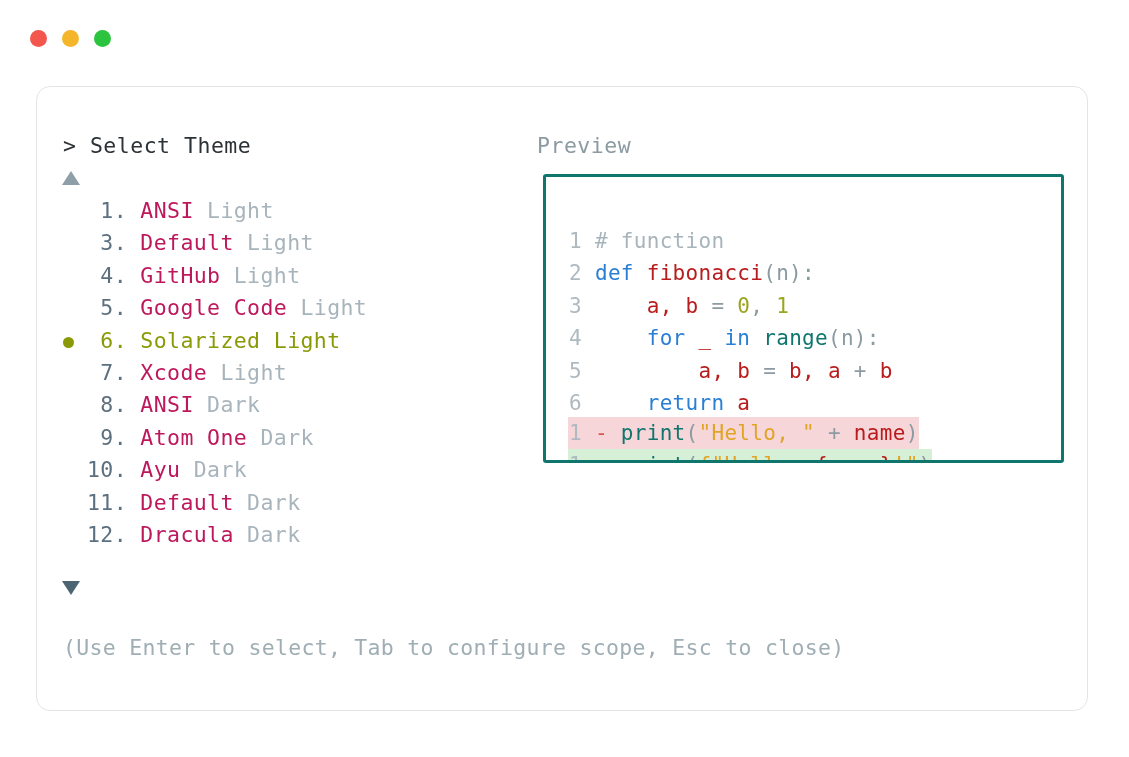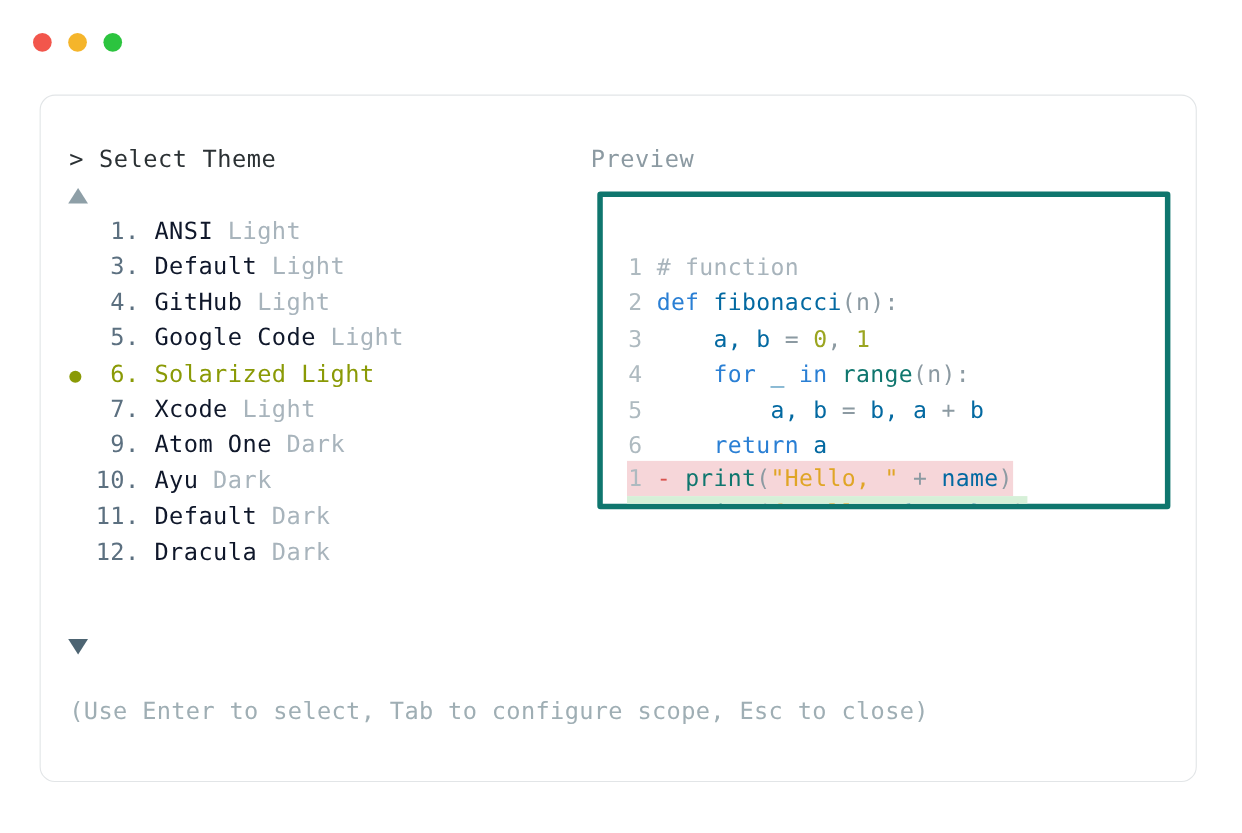--- a/index.html
+++ b/index.html
@@ -122,21 +122,21 @@
     position: absolute;
     left: 48px;
     top: 0;
   }
   .idx {
     display: inline-block;
     width: 42px;
     text-align: right;
     color: #5C7080;
   }
-  .nm   { color: #0f172a; }
+  .nm   { color: #be185d; }
   .var  { color: #A8B4BC; }
   .theme-row.selected .idx,
   .theme-row.selected .nm,
   .theme-row.selected .var { color: #8A9A06; }
 
   
   .hint {
     position: absolute;
     left: 26px;
     top: 548px;
@@ -148,21 +148,21 @@
 
   
   .preview-box {
     position: absolute;
     left: 506px;
     top: 87px;
     width: 521px;
     height: 289px;
     box-sizing: border-box;
     background: #ffffff;
-    border: 5px solid #0f766e;
+    border: 3px solid #0f766e;
     border-radius: 3px;
     overflow: hidden;
   }
   .code {
     position: absolute;
     left: 22px;
     top: 48px;
     font-size: 21px;
     line-height: 32.4px;
     letter-spacing: 0.3px;
@@ -172,21 +172,21 @@
   .ln {
     display: inline-block;
     width: 14px;
     text-align: right;
     color: #AEBAC0;
   }
   .cmt { color: #A8B4BC; }
   .kw  { color: #2A7FD4; }
   .fn  { color: #0f766e; }
   .num { color: #9BA520; }
-  .id  { color: #0369a1; }
+  .id  { color: #b91c1c; }
   .pun { color: #8C9AA2; }
   .str { color: #E0A526; }
 
   .diff {
     position: absolute;
     left: 22px;
     top: 240px;
     font-size: 21px;
     line-height: 32.4px;
     letter-spacing: 0.3px;
@@ -217,20 +217,21 @@
     <div class="arrow arrow-up"></div>
     <div class="arrow arrow-down"></div>
 
     <div class="theme-list" id="theme-list">
         <div class="theme-row"><span class="row-text"><span class="idx">1.</span><span class="nm"> ANSI</span><span class="var"> Light</span></span></div>
         <div class="theme-row"><span class="row-text"><span class="idx">3.</span><span class="nm"> Default</span><span class="var"> Light</span></span></div>
         <div class="theme-row"><span class="row-text"><span class="idx">4.</span><span class="nm"> GitHub</span><span class="var"> Light</span></span></div>
         <div class="theme-row"><span class="row-text"><span class="idx">5.</span><span class="nm"> Google Code</span><span class="var"> Light</span></span></div>
         <div class="theme-row selected"><span class="bullet"></span><span class="row-text"><span class="idx">6.</span><span class="nm"> Solarized</span><span class="var"> Light</span></span></div>
         <div class="theme-row"><span class="row-text"><span class="idx">7.</span><span class="nm"> Xcode</span><span class="var"> Light</span></span></div>
+        <div class="theme-row"><span class="row-text"><span class="idx">8.</span><span class="nm"> ANSI</span><span class="var"> Dark</span></span></div>
         <div class="theme-row"><span class="row-text"><span class="idx">9.</span><span class="nm"> Atom One</span><span class="var"> Dark</span></span></div>
         <div class="theme-row"><span class="row-text"><span class="idx">10.</span><span class="nm"> Ayu</span><span class="var"> Dark</span></span></div>
         <div class="theme-row"><span class="row-text"><span class="idx">11.</span><span class="nm"> Default</span><span class="var"> Dark</span></span></div>
         <div class="theme-row"><span class="row-text"><span class="idx">12.</span><span class="nm"> Dracula</span><span class="var"> Dark</span></span></div>
       </div>
 
     <div class="hint">(Use Enter to select, Tab to configure scope, Esc to close)</div>
 
     <div class="preview-box">
       <div class="code" id="code-block"><div class="code-row"><span class="ln">1</span><span> </span><span class="cmt"># function</span></div><div class="code-row"><span class="ln">2</span><span> </span><span class="kw">def </span><span class="id">fibonacci</span><span class="pun">(n):</span></div><div class="code-row"><span class="ln">3</span><span> </span><span class="id">    a, b </span><span class="pun">= </span><span class="num">0</span><span class="pun">, </span><span class="num">1</span></div><div class="code-row"><span class="ln">4</span><span> </span><span class="id">    </span><span class="kw">for </span><span class="id">_ </span><span class="kw">in </span><span class="fn">range</span><span class="pun">(n):</span></div><div class="code-row"><span class="ln">5</span><span> </span><span class="id">        a, b </span><span class="pun">= </span><span class="id">b, a </span><span class="pun">+ </span><span class="id">b</span></div><div class="code-row"><span class="ln">6</span><span> </span><span class="id">    </span><span class="kw">return </span><span class="id">a</span></div></div>

